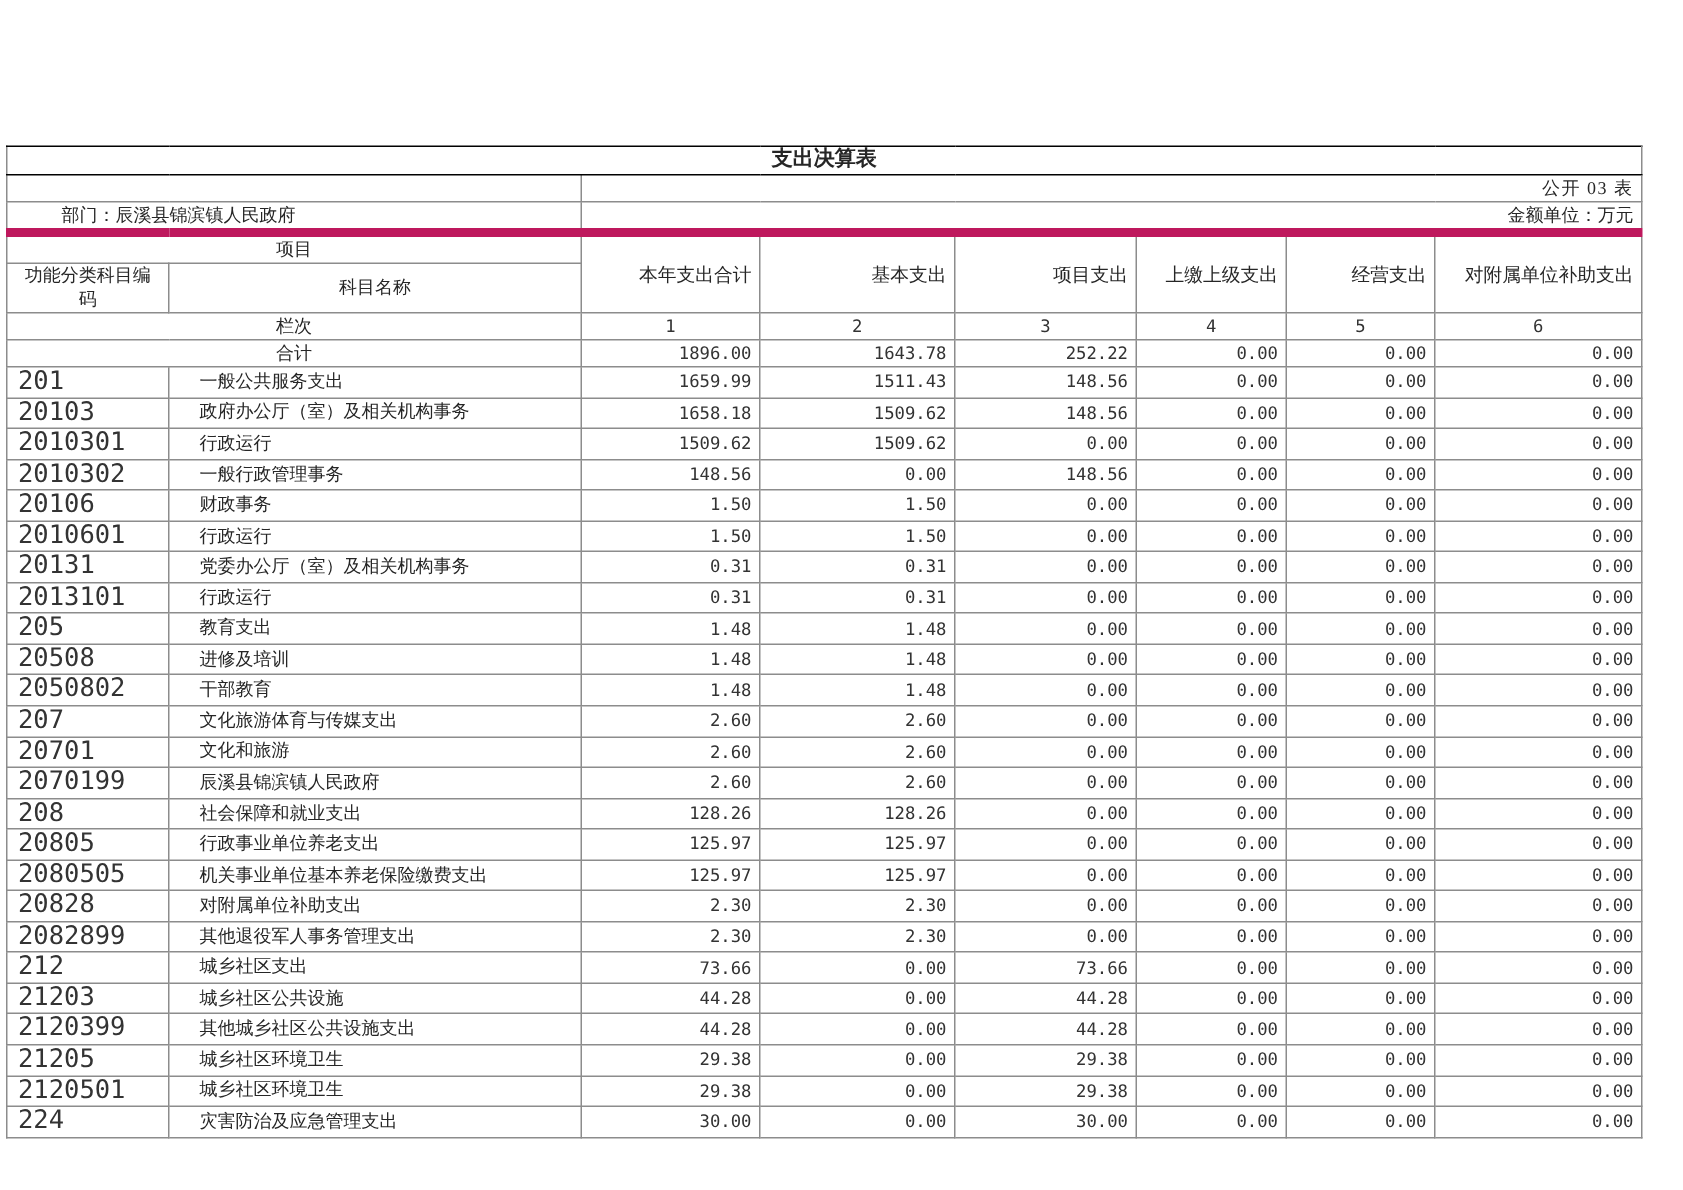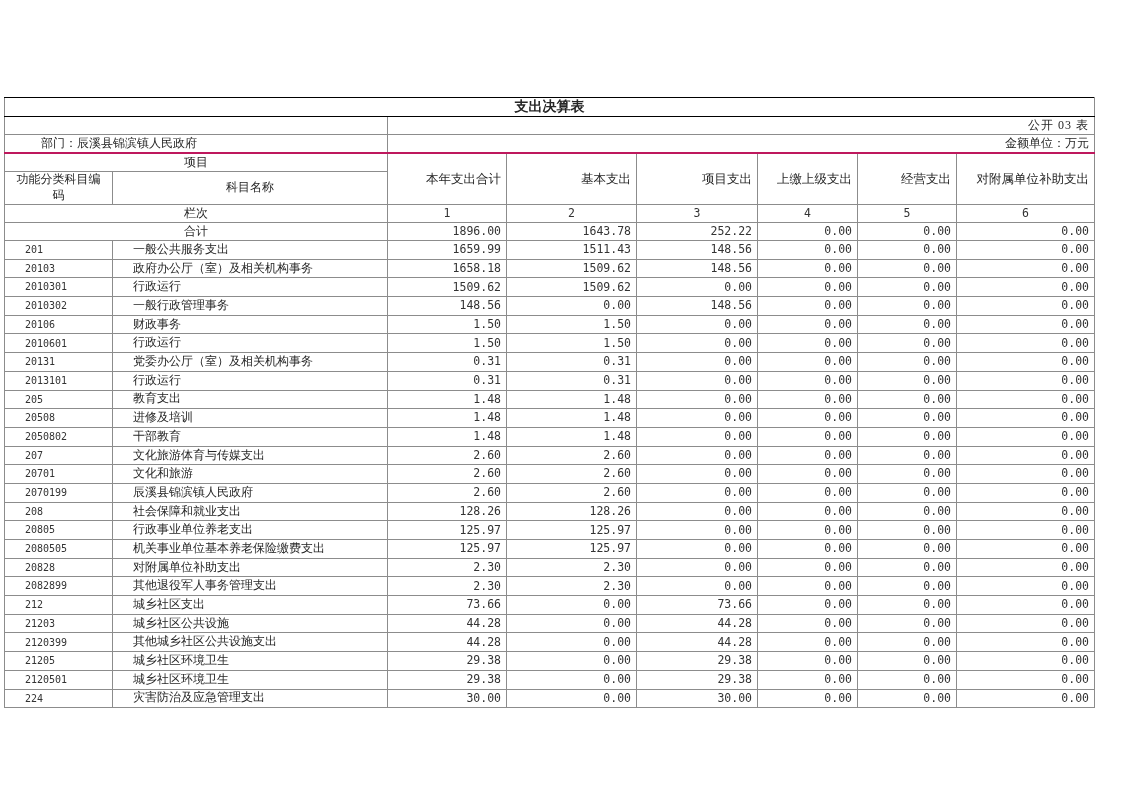--- a/index.html
+++ b/index.html
@@ -21,37 +21,37 @@
   }
   tr.title-row td{
     border-top:1px solid #000;
     border-bottom:1px solid #000;
     text-align:center;font-weight:bold;font-size:14px;height:18px;
   }
   tr.code-row td{height:17px;}
   .right{text-align:right;}
   .center{text-align:center;}
   .bold{font-weight:normal;}
-  tr.dept-row td{border-bottom:2px solid #be185d;height:17px;padding-left:36px;}
+  tr.dept-row td{border-bottom:6px solid #be185d;height:17px;padding-left:36px;}
   tr.group-row th{height:17px;}
   tr.subhead-row th{height:32px;white-space:pre-line;text-align:center;line-height:1.3;}
   th.vhead{vertical-align:middle;text-align:right;font-size:12.5px;}
   tr.lanci-row td{height:17px;}
   tr.total-row td{height:17px;}
   tbody tr.data-row td{height:17.7px;}
   .num{
     font-family:"DejaVu Sans Mono","Liberation Mono",monospace;
     font-size:11.5px;
     color:#333333;
   }
   .code-cell{
     font-family:"DejaVu Sans Mono","Liberation Mono",monospace;
-    font-size:10px;
+    font-size:17px;
     color:#333333;
-    padding-left:20px;
+    padding-left:7px;
   }
   .name-cell{padding-left:20px;}
   .pub-label{letter-spacing:1px;}
 </style>
 </head>
 <body>
 
 <div class="sheet">
   <table>
     <colgroup>

